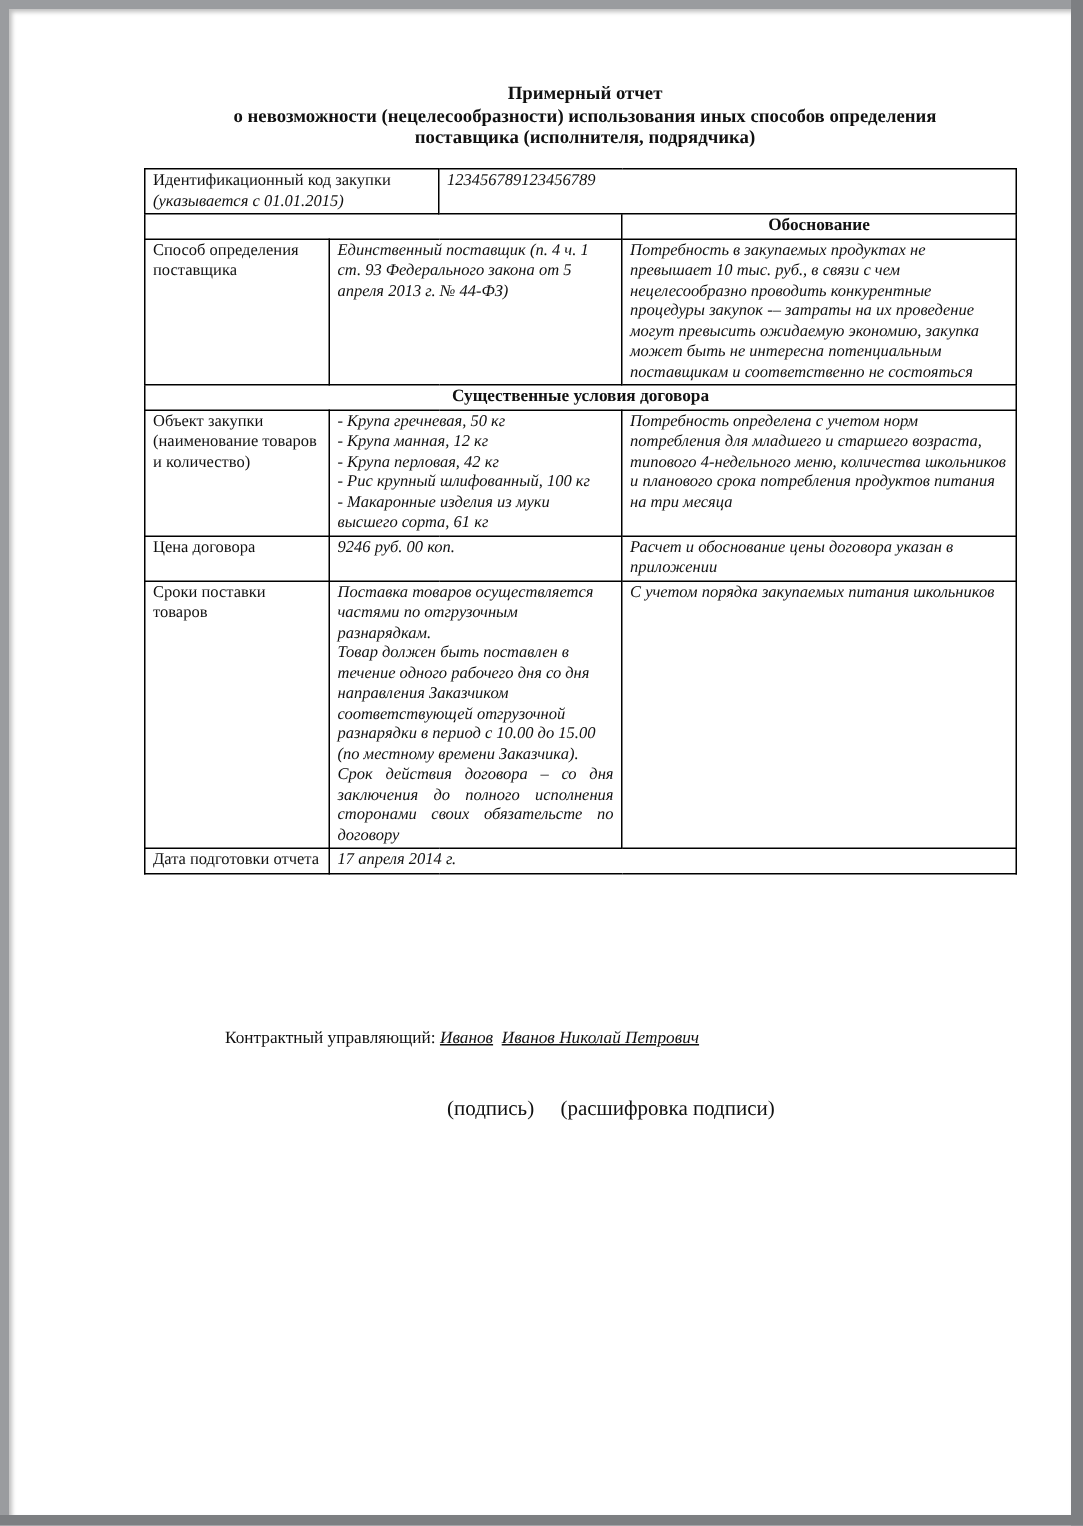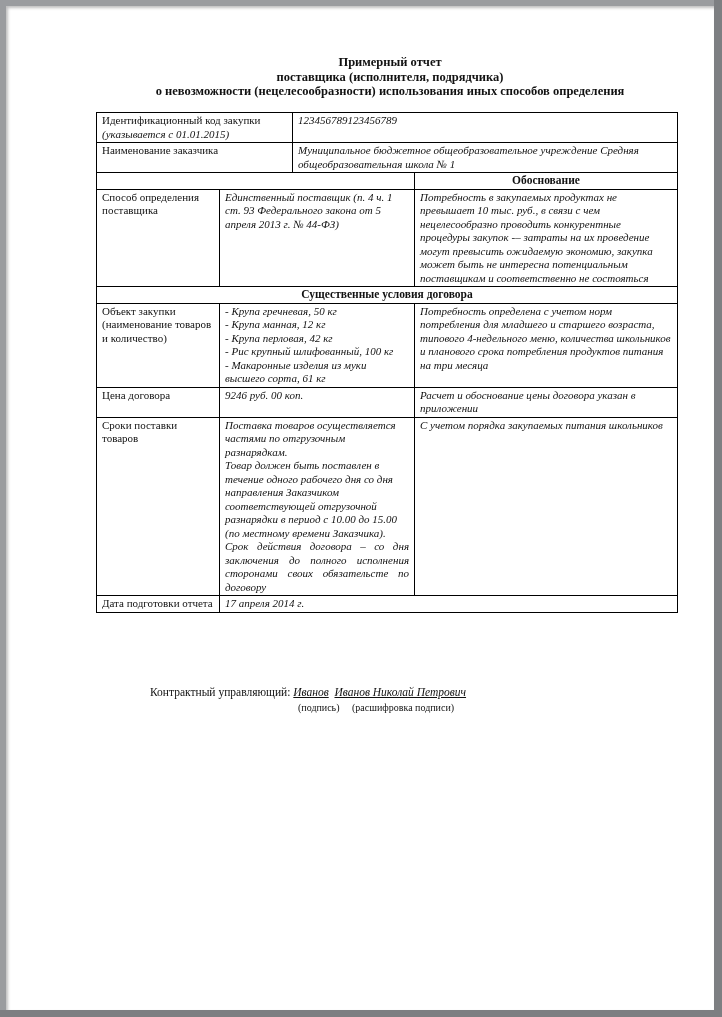--- a/index.html
+++ b/index.html
@@ -27,55 +27,51 @@
   }
   table.doc td {
     border: 1px solid #000; vertical-align: top; padding: 1px 5px 1px 5px;
   }
   .it { font-style: italic; }
   .b { font-weight: bold; text-align: center; font-size: 11.5px; margin-top: 20px; }
   .sig {
     position: absolute; left: 150px; top: 686px; font-size: 11.5px; line-height: 13px;
   }
   .sig u { font-style: italic; }
-  .sig-sub { position: absolute; left: 298px; top: 702px; font-size: 10px; font-family: Liberation Serif, serif; }
+  .sig-sub { position: absolute; left: 298px; top: 732px; font-size: 14px; font-family: Liberation Serif, serif; }
   .li { display: block; }
 </style>
 </head>
 <body>
 
 <div class="shadow-right"></div>
 <div class="shadow-bottom"></div>
 
 <div class="page"></div>
 
 <div class="title">
   <div>Примерный отчет</div>
+  <div>о невозможности (нецелесообразности) использования иных способов определения</div>
   <div>поставщика (исполнителя, подрядчика)</div>
-  <div>о невозможности (нецелесообразности) использования иных способов определения</div>
 </div>
 
 <table class="doc">
   <colgroup>
     <col style="width:123px">
     <col style="width:73px">
     <col style="width:122px">
     <col style="width:263px">
   </colgroup>
   <tbody>
       <tr>
     <td colspan="2">
       <span class="li">Идентификационный  код закупки</span>
       <span class="li it">(указывается с 01.01.2015)</span>
     </td>
     <td colspan="2" class="it">123456789123456789</td>
-  </tr>
-  <tr>
-    <td colspan="2">Наименование  заказчика</td>
-    <td colspan="2" class="it">Муниципальное бюджетное общеобразовательное учреждение Средняя общеобразовательная школа № 1</td>
   </tr>
   <tr>
     <td colspan="3"></td>
     <td class="b">Обоснование</td>
   </tr>
   <tr>
     <td>Способ определения поставщика</td>
     <td colspan="2" class="it">Единственный поставщик (п. 4 ч. 1 ст. 93 Федерального закона от 5 апреля 2013 г. № 44-ФЗ)</td>
     <td class="it">Потребность в закупаемых продуктах не превышает 10 тыс. руб., в связи с чем нецелесообразно проводить конкурентные процедуры закупок -– затраты на их проведение могут превысить ожидаемую экономию, закупка может быть не интересна потенциальным поставщикам и соответственно не состояться</td>
   </tr>

